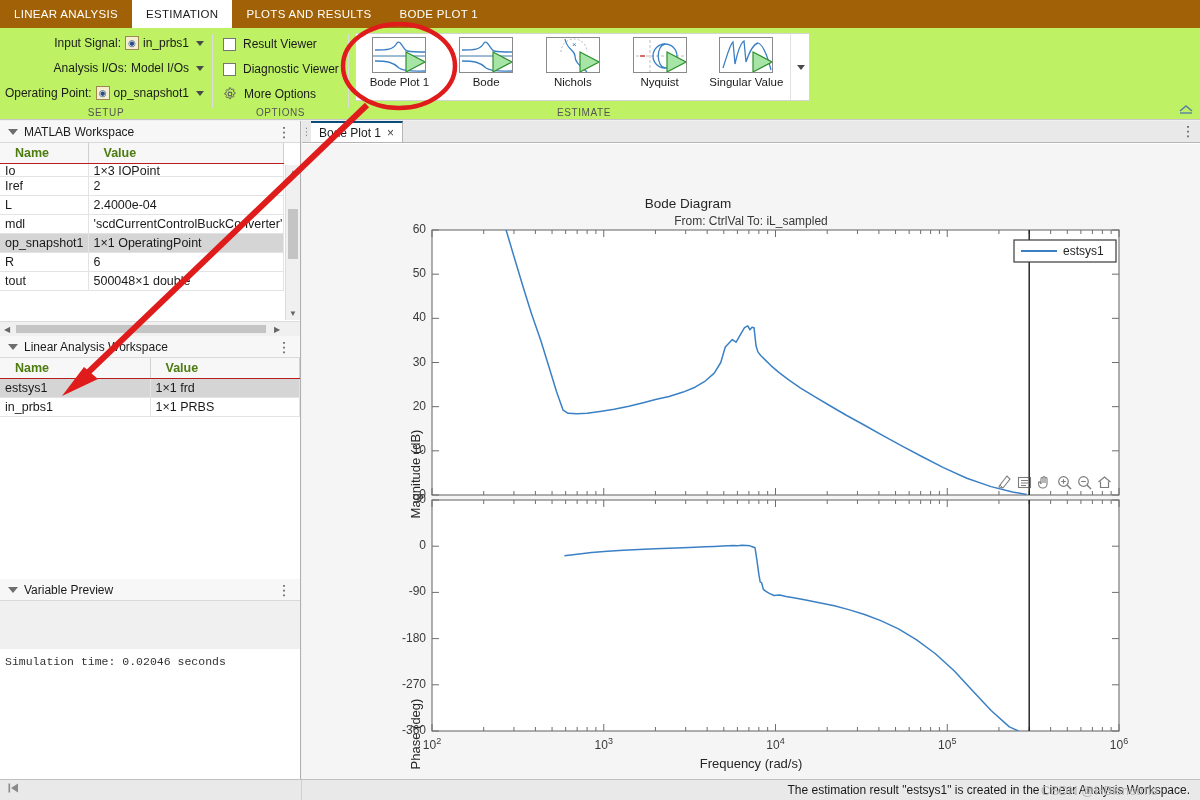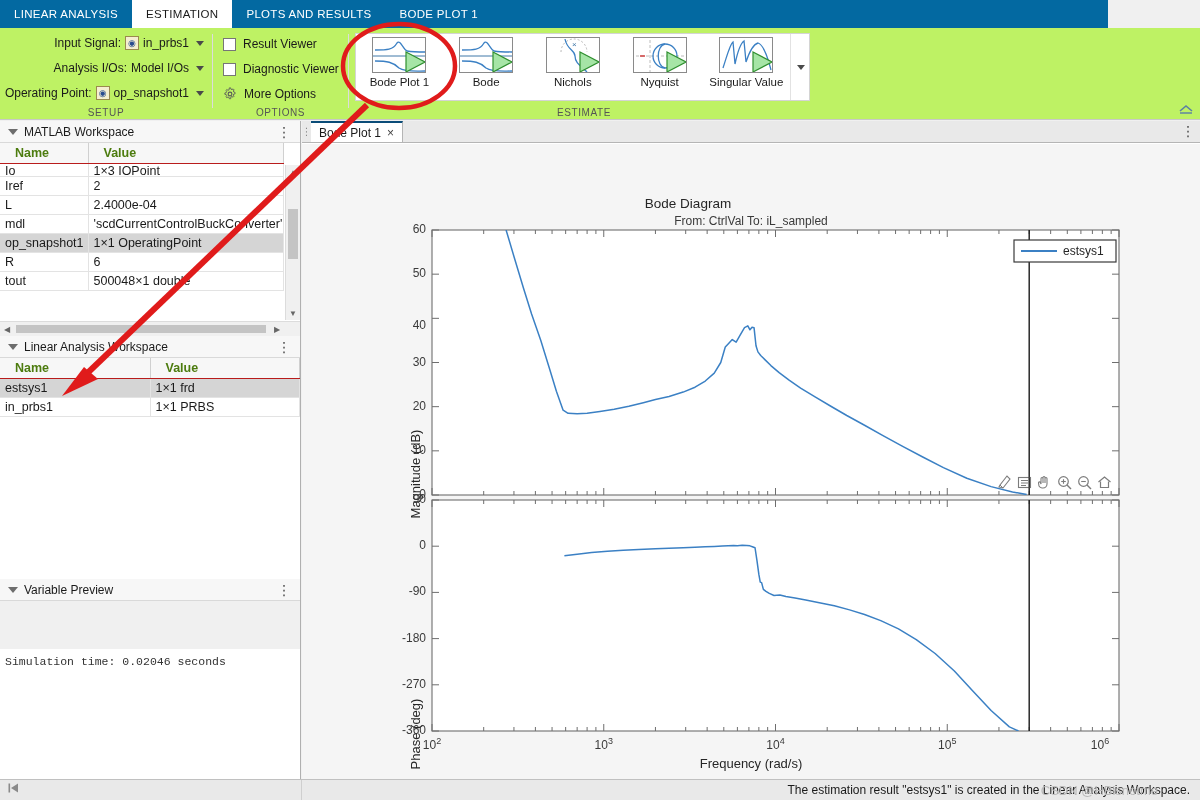--- a/index.html
+++ b/index.html
@@ -12,22 +12,22 @@
   }
   #app {
     position: relative;
     width: 1200px; height: 800px;
     background: #f0f0f0;
   }
 
   
   .tabstrip {
     position: absolute; left: 0; top: 0;
-    width: 1108px; height: 28px;
-    background: #0369a1;
+    width: 1200px; height: 28px;
+    background: #a16207;
     display: flex; align-items: stretch;
   }
   .rtab {
     display: flex; align-items: center; justify-content: center;
     padding: 0 14px;
     color: #ffffff;
     font-size: 11.5px;
     letter-spacing: .3px;
     cursor: default;
   }
@@ -829,40 +829,40 @@
           <line x1="719" y1="107" x2="755" y2="107" stroke="#3b80c4" stroke-width="1.8"></line>
           <text id="legend-text" x="761" y="111" font-size="12" fill="#262626" font-family="Liberation Sans, sans-serif">estsys1</text>
         </g>
       </svg>
 
       <div id="mag-ticklabels">
           <div class="ticklabel" style="left: 124px; top: 343px; transform: translateX(-100%);">0</div>
           <div class="ticklabel" style="left: 124px; top: 298.833px; transform: translateX(-100%);">10</div>
           <div class="ticklabel" style="left: 124px; top: 254.667px; transform: translateX(-100%);">20</div>
           <div class="ticklabel" style="left: 124px; top: 210.5px; transform: translateX(-100%);">30</div>
-          <div class="ticklabel" style="left: 124px; top: 166.333px; transform: translateX(-100%); margin-top: 8px;">40</div>
+          <div class="ticklabel" style="left: 124px; top: 166.333px; transform: translateX(-100%);">40</div>
           <div class="ticklabel" style="left: 124px; top: 122.167px; transform: translateX(-100%);">50</div>
           <div class="ticklabel" style="left: 124px; top: 78px; transform: translateX(-100%);">60</div>
         </div>
 
       <div id="pha-ticklabels">
           <div class="ticklabel" style="left: 124px; top: 348px; transform: translateX(-100%);">90</div>
           <div class="ticklabel" style="left: 124px; top: 394.2px; transform: translateX(-100%);">0</div>
           <div class="ticklabel" style="left: 124px; top: 440.4px; transform: translateX(-100%);">-90</div>
           <div class="ticklabel" style="left: 124px; top: 486.6px; transform: translateX(-100%);">-180</div>
           <div class="ticklabel" style="left: 124px; top: 532.8px; transform: translateX(-100%);">-270</div>
           <div class="ticklabel" style="left: 124px; top: 579px; transform: translateX(-100%);">-360</div>
         </div>
 
       <div id="x-ticklabels">
           <div class="ticklabel" style="left: 130px; top: 592px; transform: translateX(-50%);">10<span style="font-size:9px;vertical-align:super">2</span></div>
           <div class="ticklabel" style="left: 301.75px; top: 592px; transform: translateX(-50%);">10<span style="font-size:9px;vertical-align:super">3</span></div>
           <div class="ticklabel" style="left: 473.5px; top: 592px; transform: translateX(-50%);">10<span style="font-size:9px;vertical-align:super">4</span></div>
           <div class="ticklabel" style="left: 645.25px; top: 592px; transform: translateX(-50%);">10<span style="font-size:9px;vertical-align:super">5</span></div>
-          <div class="ticklabel" style="left: 798px; top: 592px; transform: translateX(-50%);">10<span style="font-size:9px;vertical-align:super">6</span></div>
+          <div class="ticklabel" style="left: 817px; top: 592px; transform: translateX(-50%);">10<span style="font-size:9px;vertical-align:super">6</span></div>
         </div>
 
       <div class="axestoolbar" style="left:694px; top:330px;">
         <span class="atb-btn">
           <svg width="17" height="17" viewBox="0 0 17 17">
             <path d="M3 13 L7 14 L14 5 L11 2 L4 11 Z" fill="none" stroke="#4a4a4a" stroke-width="1.1"></path>
             <line x1="4" y1="11" x2="7" y2="14" stroke="#4a4a4a" stroke-width="1"></line>
           </svg>
         </span>
         <span class="atb-btn">

